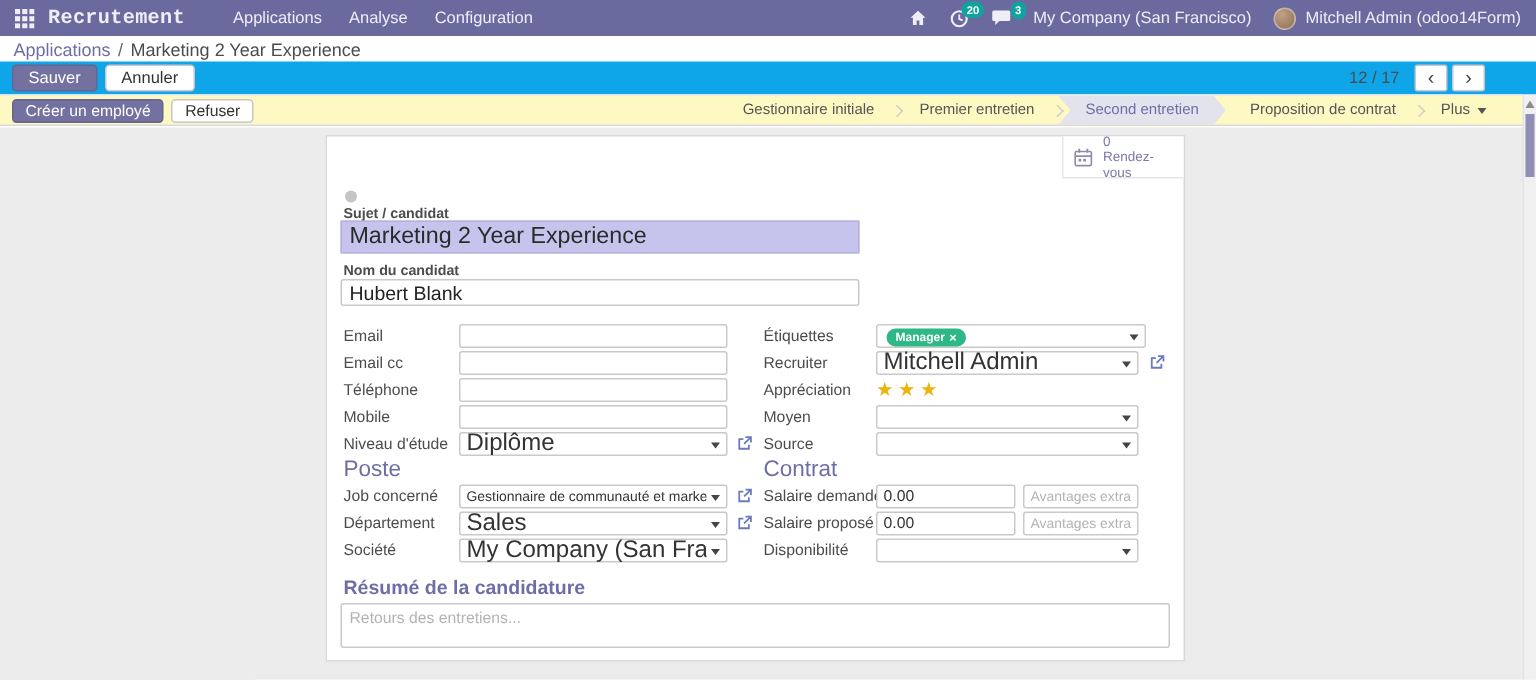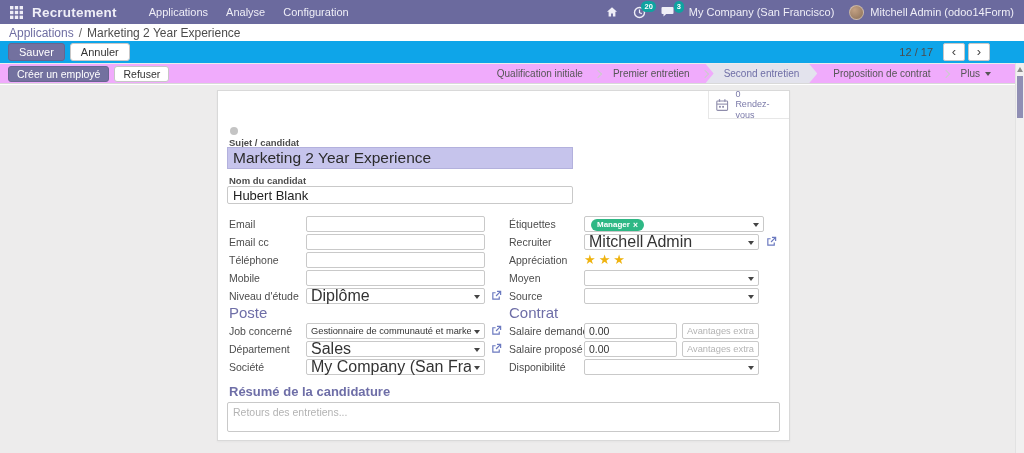--- a/index.html
+++ b/index.html
@@ -2,21 +2,21 @@
 <html><head>
 <meta charset="utf-8">
 <style>
   * { box-sizing:border-box; margin:0; padding:0; }
   html,body { width:1024px; height:453px; }
   body { position:relative; font-family:"Liberation Sans", sans-serif; background:#fff; overflow:hidden; color:#333; }
 
   
   .navbar { position:absolute; top:0; left:0; right:0; height:24px; background:#6b6a9e;
             display:flex; align-items:center; padding:0 10px; color:#efeef7; }
-  .brand { font-size:13.5px; font-weight:bold; margin-left:9px; letter-spacing:.2px; cursor:pointer; }
+  .brand { font-size:13.5px; font-weight:bold; margin-left:9px; letter-spacing:.2px; cursor:pointer;font-family:Liberation Mono, monospace; }
   .nav-menus { display:flex; gap:18px; margin-left:32px; font-size:11px; }
   .nav-menu { cursor:pointer; }
   .nav-right { margin-left:auto; display:flex; align-items:center; gap:15px; font-size:11px; }
   .icon-wrap { position:relative; display:inline-flex; cursor:pointer; }
   .badge { position:absolute; top:-5px; right:-10px; background:#0fa3a0; color:#fff; font-size:7.5px;
            line-height:1; padding:2px 3px; border-radius:8px; font-weight:bold; }
   .avatar { width:15px; height:15px; border-radius:50%; background:radial-gradient(circle at 35% 30%, #c3a183, #8a6f57);
             border:1px solid rgba(255,255,255,.4); }
   .nav-user, .nav-company { cursor:pointer; white-space:nowrap; }
 
@@ -34,21 +34,21 @@
          border:1px solid #c7c7c7; background:#fff; color:#333; cursor:pointer; white-space:nowrap; }
   .btn.primary { background:#73719f; border-color:#67658f; color:#fff; }
   .gap5 { margin-left:5px; }
   .pager { margin-left:auto; display:flex; align-items:center; margin-right:26px; }
   .pager-val { font-size:11px; color:#4c4c4c; margin-right:10px; }
   .pager-btn { width:22px; height:18px; border:1px solid #c7c7c7; background:#fff; border-radius:2px;
                font-size:13px; line-height:14px; color:#444; cursor:pointer; padding:0; }
   .pager-btn + .pager-btn { margin-left:3px; }
 
   
-  .status-row { position:absolute; top:63px; left:0; right:9px; height:21px; background:#f0abfc;
+  .status-row { position:absolute; top:63px; left:0; right:9px; height:21px; background:#fef9c3;
                 border-top:1px solid #ececec; border-bottom:1px solid #d9d9d9;
                 display:flex; align-items:center; padding:0 8px; }
   .btn.sm { font-size:10.5px; padding:1px 8px; }
   .stages { margin-left:auto; display:flex; align-items:stretch; height:100%; margin-right:2px; }
   .stage { display:flex; align-items:center; padding:0 14px; font-size:10px; color:#555;
            cursor:pointer; white-space:nowrap; }
   .stage.active { background:#e3e3ed; color:#6f6ea6; padding:0 18px;
     clip-path:polygon(0 0, calc(100% - 8px) 0, 100% 50%, calc(100% - 8px) 100%, 0 100%, 8px 50%); }
   .chev { width:6px; height:6px; border-top:1px solid #ccc; border-right:1px solid #ccc;
           transform:rotate(45deg); align-self:center; margin:0 -2px; }
@@ -167,21 +167,21 @@
     <span class="pager-val">12 / 17</span>
     <button class="pager-btn">‹</button>
     <button class="pager-btn">›</button>
   </div>
 </div>
 
 <div class="status-row">
   <button class="btn primary sm">Créer un employé</button>
   <button class="btn sm gap5">Refuser</button>
   <div class="stages">
-    <span class="stage">Qualification initiale</span>
+    <span class="stage">Gestionnaire initiale</span>
     <span class="chev"></span>
     <span class="stage">Premier entretien</span>
     <span class="chev"></span>
     <span class="stage active">Second entretien</span>
     <span class="chev hide"></span>
     <span class="stage">Proposition de contrat</span>
     <span class="chev"></span>
     <span class="stage">
       <span>Plus</span>
       <span class="dd-caret"></span>

